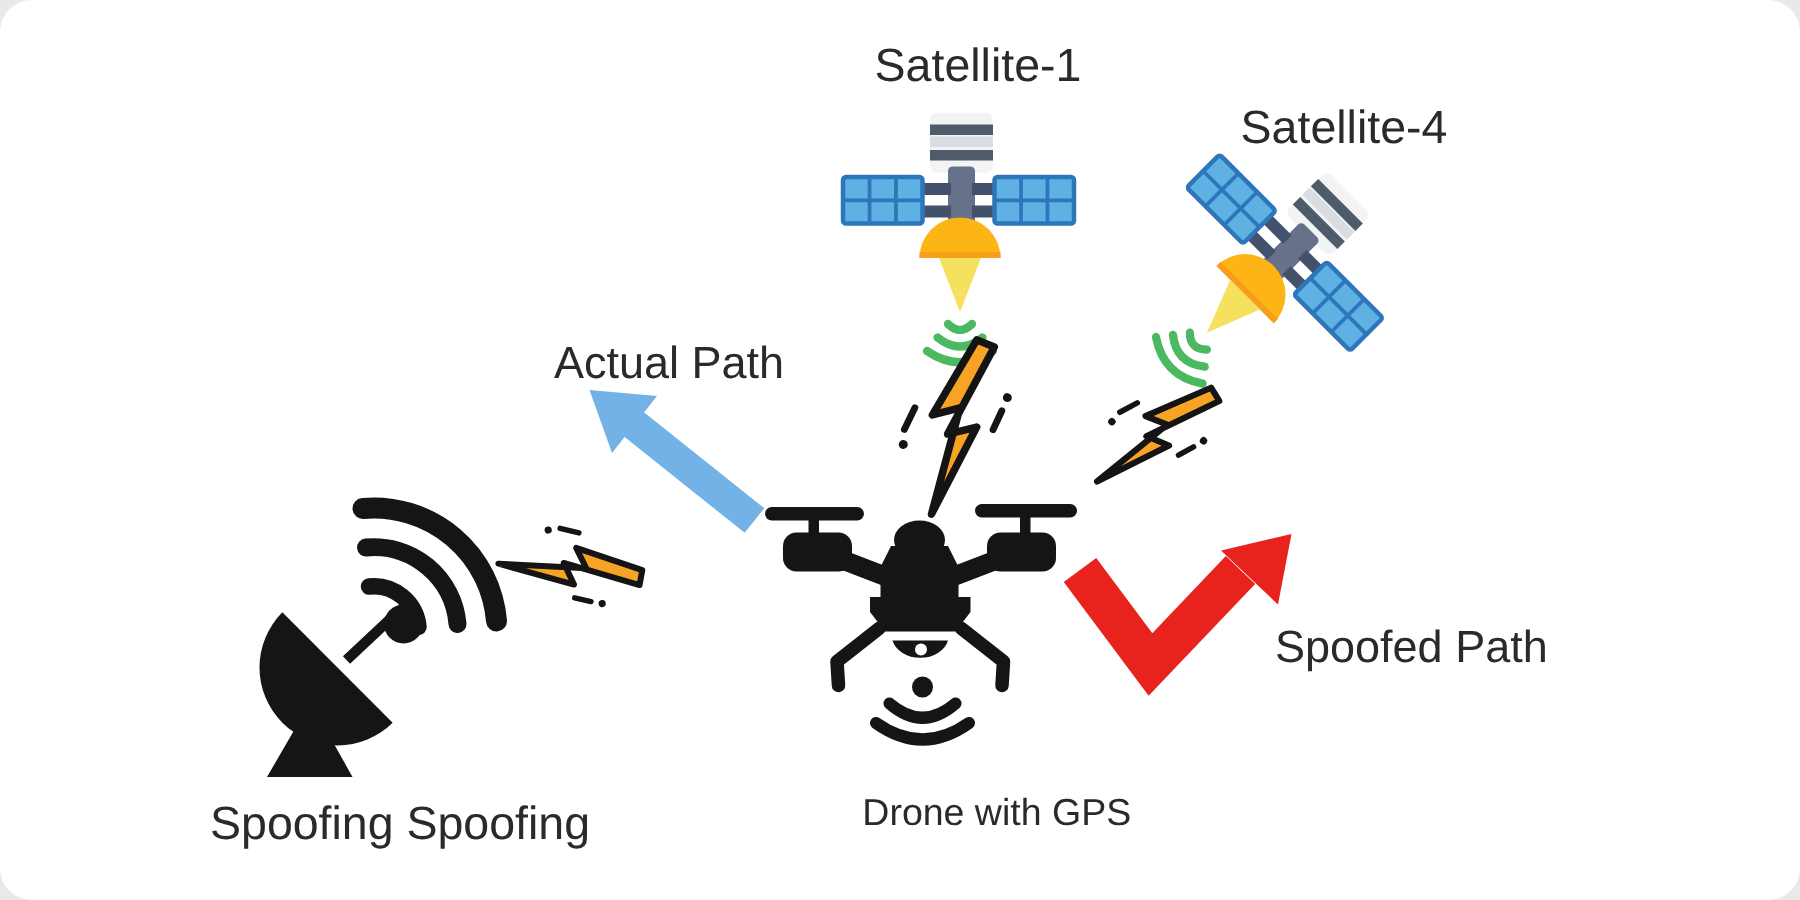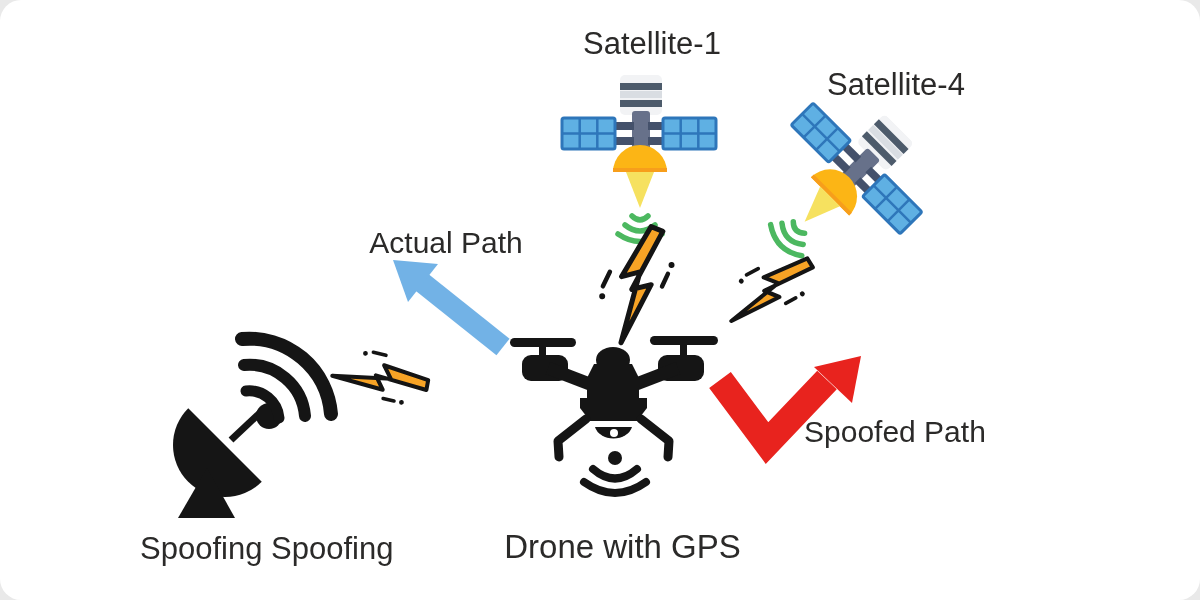--- a/index.html
+++ b/index.html
@@ -82,23 +82,23 @@
           <path d="M 68 50 L 63 63"></path>
           <circle cx="71" cy="41" r="3" style="stroke:none"></circle>
         </g>
       </symbol>
     </defs>
   </svg>
 
   <div class="label center abs" style="left:552px;top:26px;width:200px;font-size:31px">Satellite-1</div>
   <div class="label center abs" style="left:796px;top:67px;width:200px;font-size:31px">Satellite-4</div>
   <div class="label center abs" style="left:366px;top:226px;width:160px">Actual Path</div>
-  <div class="label abs" style="left:804px;top:415px">Spoofed Path</div>
+  <div class="label abs" style="left:850px;top:415px">Spoofed Path</div>
   <div class="label center abs" style="left:140px;top:531px;width:250px;font-size:31px">Spoofing Spoofing</div>
-  <div class="label center abs" style="left:495px;top:528px;width:255px;font-size:33px">Drone with GPS</div>
+  <div class="label center abs" style="left:537px;top:528px;width:255px;font-size:25px">Drone with GPS</div>
 
   <svg class="abs" style="left:560px;top:75px" width="158" height="178" viewBox="0 0 158 178">
     <use href="#sym-satellite"></use>
   </svg>
 
   <svg class="abs" style="left:756px;top:101px;transform:rotate(45deg)" width="158" height="178" viewBox="0 0 158 178">
     <use href="#sym-satellite"></use>
   </svg>
 
   <svg class="abs" style="left:599px;top:222px;transform:rotate(4deg)" width="84" height="128" viewBox="0 0 84 128">

